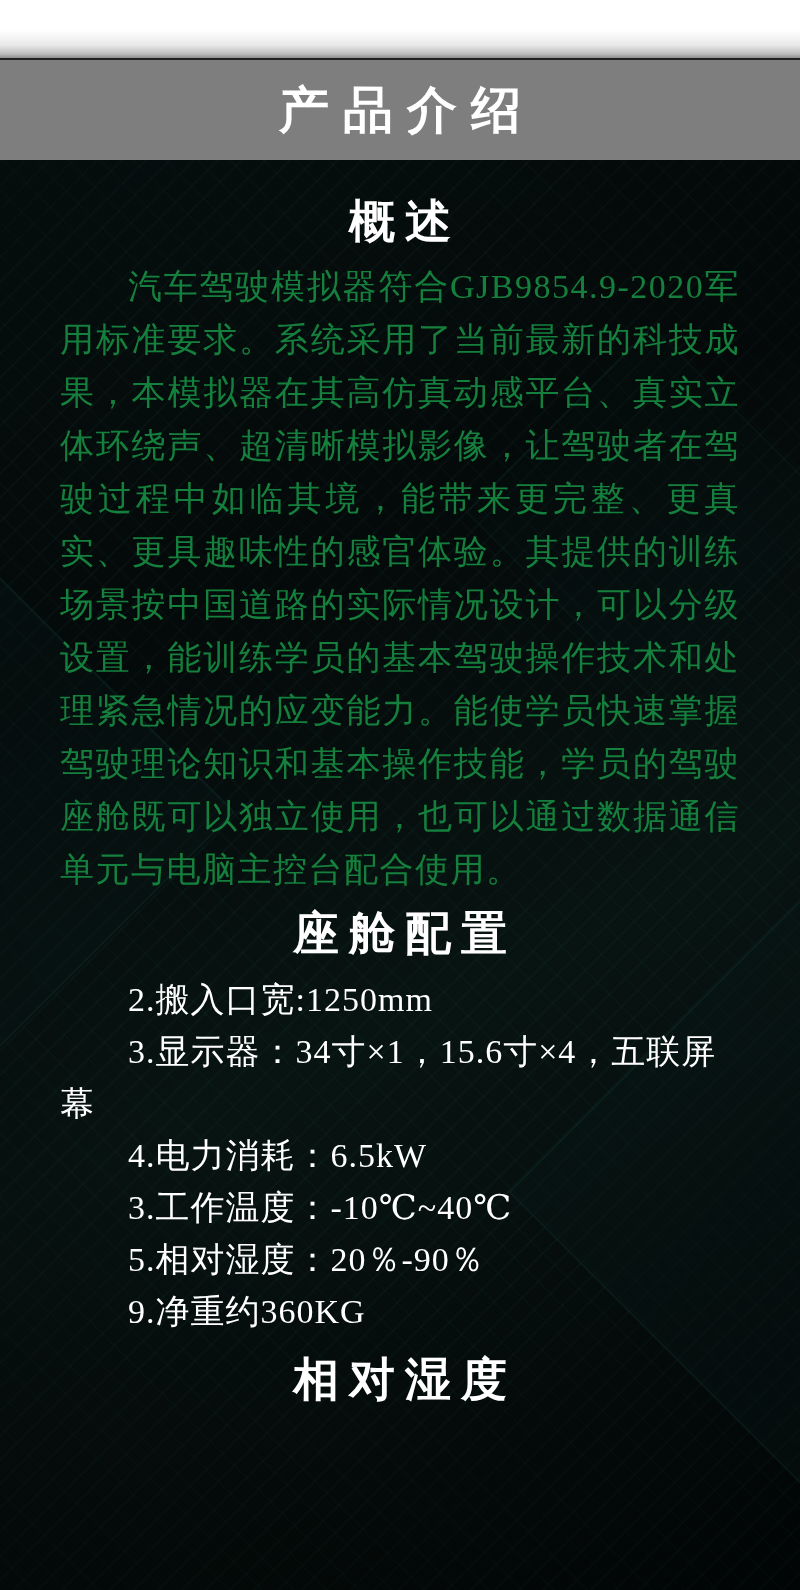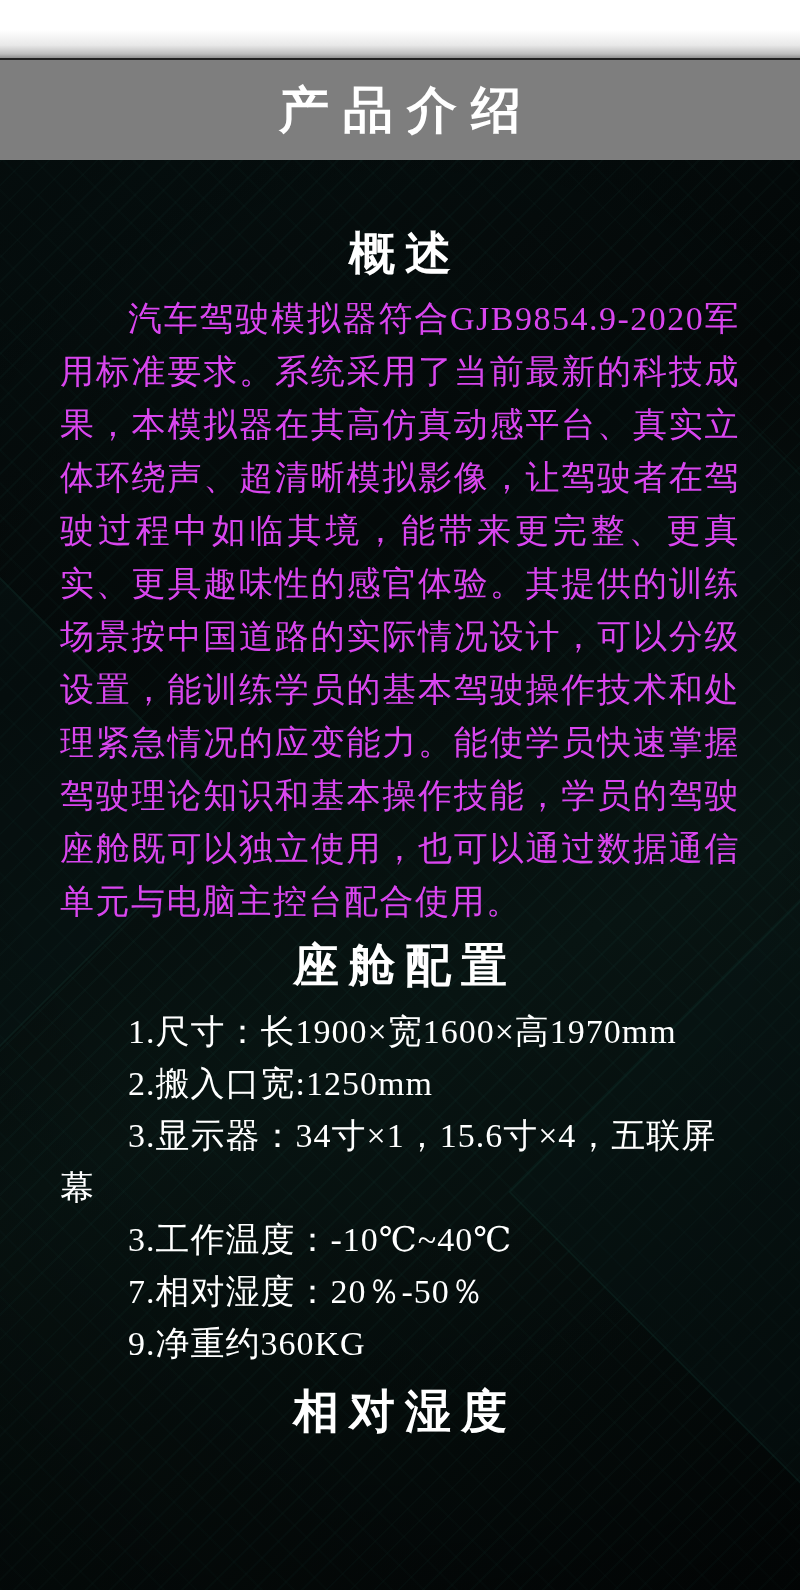--- a/index.html
+++ b/index.html
@@ -69,32 +69,32 @@
   .sec-heading {
     margin: 0;
     font-weight: 700;
     font-size: 46px;
     line-height: 60px;
     text-align: center;
     color: #ffffff;
     letter-spacing: 10px;
     text-indent: 10px;
   }
-  .h-overview { padding-top: 64px; }
+  .h-overview { padding-top: 32px; }
   .h-specs    { padding-top: 8px; }
   .h-cabin    { padding-top: 12px; }
 
   .overview-text {
     margin: 8px 0 0 0;
     font-size: 34px;
     line-height: 53px;
     letter-spacing: 1.5px;
     text-align: justify;
     text-indent: 2em;
-    color: #d946ef;
+    color: #15803d;
   }
 
   .spec-list { margin-top: 10px; }
   .spec-item {
     font-size: 34px;
     line-height: 52px;
     letter-spacing: 1px;
     text-indent: 2em;
     color: #ffffff;
   }
@@ -119,25 +119,25 @@
 
     <div class="inner">
 
       <h2 class="sec-heading h-overview">概述</h2>
 
       <p class="overview-text">汽车驾驶模拟器符合GJB9854.9-2020军用标准要求。系统采用了当前最新的科技成果，本模拟器在其高仿真动感平台、真实立体环绕声、超清晰模拟影像，让驾驶者在驾驶过程中如临其境，能带来更完整、更真实、更具趣味性的感官体验。其提供的训练场景按中国道路的实际情况设计，可以分级设置，能训练学员的基本驾驶操作技术和处理紧急情况的应变能力。能使学员快速掌握驾驶理论知识和基本操作技能，学员的驾驶座舱既可以独立使用，也可以通过数据通信单元与电脑主控台配合使用。</p>
 
       <h2 class="sec-heading h-specs">座舱配置</h2>
 
       <div class="spec-list">
-        <div class="spec-item">1.尺寸：长1900×宽1600×高1970mm</div>
         <div class="spec-item">2.搬入口宽:1250mm</div>
         <div class="spec-item">3.显示器：34寸×1，15.6寸×4，五联屏幕</div>
+        <div class="spec-item">4.电力消耗：6.5kW</div>
         <div class="spec-item">3.工作温度：-10℃~40℃</div>
-        <div class="spec-item">7.相对湿度：20％-50％</div>
+        <div class="spec-item">5.相对湿度：20％-90％</div>
         <div class="spec-item">9.净重约360KG</div>
       </div>
 
       <h2 class="sec-heading h-cabin">相对湿度</h2>
 
     </div>
   </div>
 
 </div>
 

